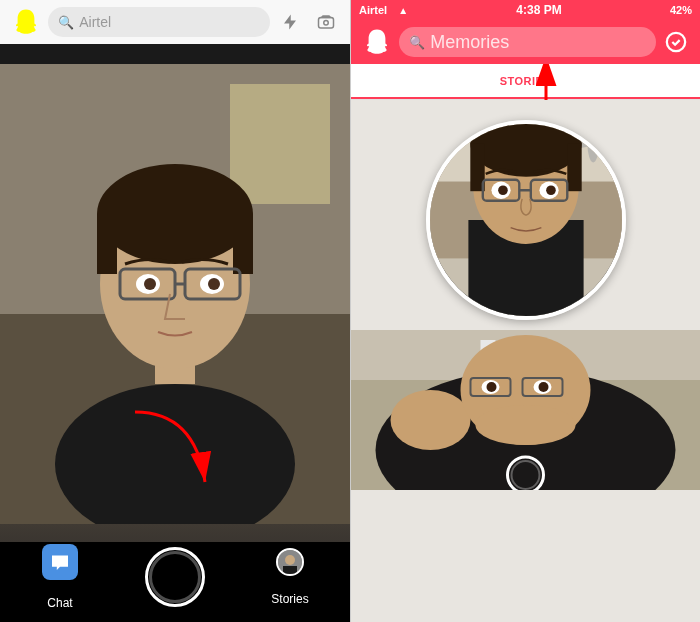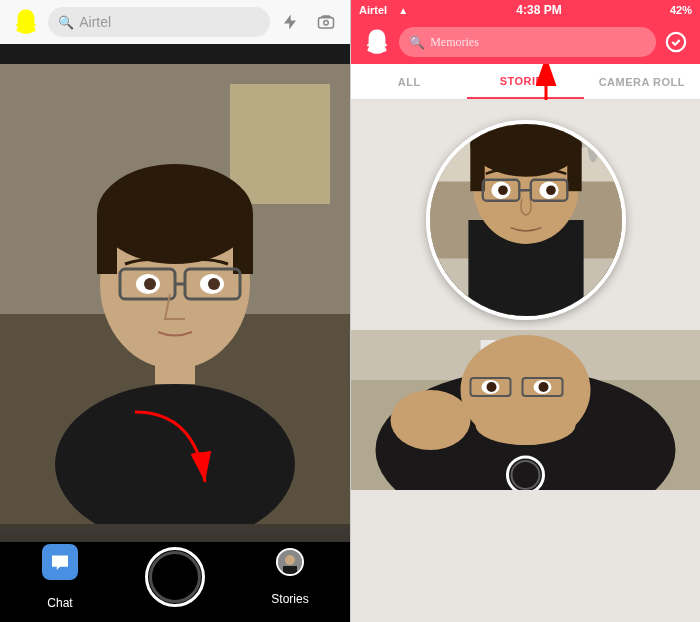--- a/index.html
+++ b/index.html
@@ -86,23 +86,22 @@
       display: flex;
       align-items: center;
       padding: 0 10px;
       gap: 5px;
     }
     .search-text {
       font-size: 14px;
       color: #999;
     }
     .search-text-white {
-      font-size: 12px;
+      font-size: 18px;
       color: rgba(255,255,255,0.8);
-      font-family: Liberation Serif, serif;
     }
     .header-icons {
       display: flex;
       gap: 12px;
       align-items: center;
     }
     .header-icon-right {
       width: 24px;
       height: 24px;
       display: flex;
@@ -422,28 +421,22 @@
 
     <div class="header-icon-right">
       <svg width="22" height="22" viewBox="0 0 24 24" fill="none" stroke="#fff" stroke-width="2.5">
         <circle cx="12" cy="12" r="10"></circle>
         <path d="M8 12l3 3 5-5"></path>
       </svg>
     </div>
   </div>
 
   <div class="tabs-bar">
-    <div class="tab-item">
-      <span>ALL</span>
-    </div>
     <div class="tab-item active">
       <span>STORIES</span>
-    </div>
-    <div class="tab-item">
-      <span>CAMERA ROLL</span>
     </div>
   </div>
 
   <div class="arrow-right-container">
     <svg width="100" height="120" viewBox="0 0 100 120">
       <defs>
         <marker id="arrowhead-r" markerWidth="10" markerHeight="7" refX="10" refY="3.5" orient="auto">
           <polygon points="0 0, 10 3.5, 0 7" fill="#FF0000"></polygon>
         </marker>
       </defs>

